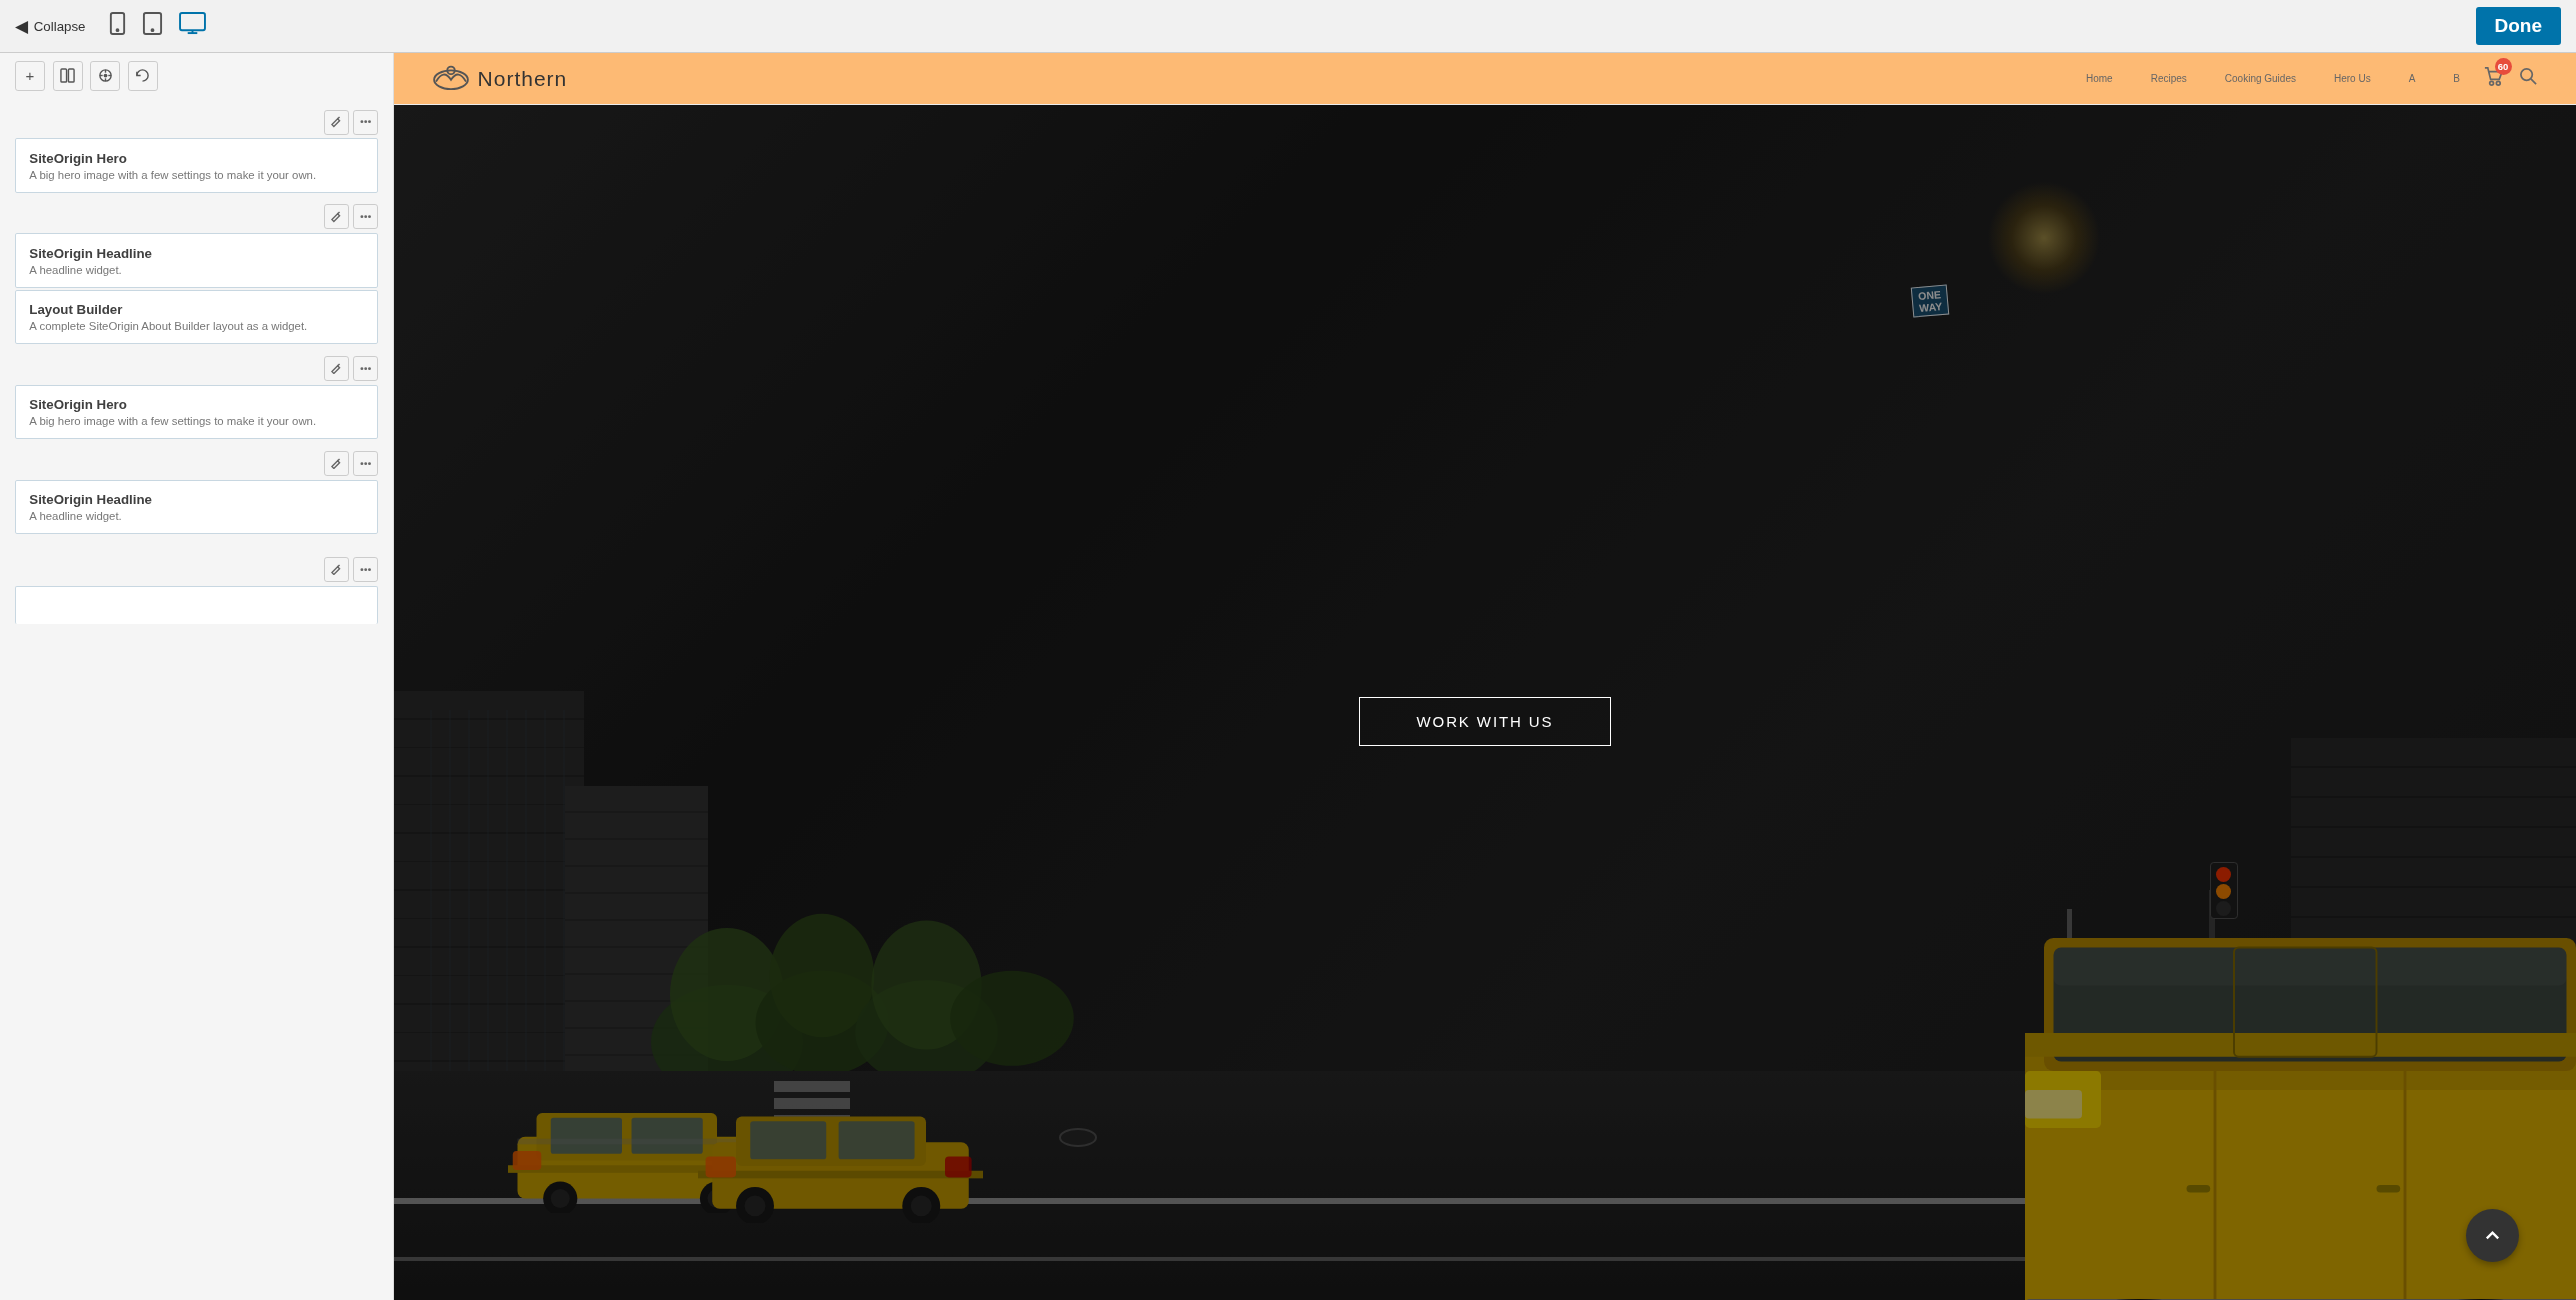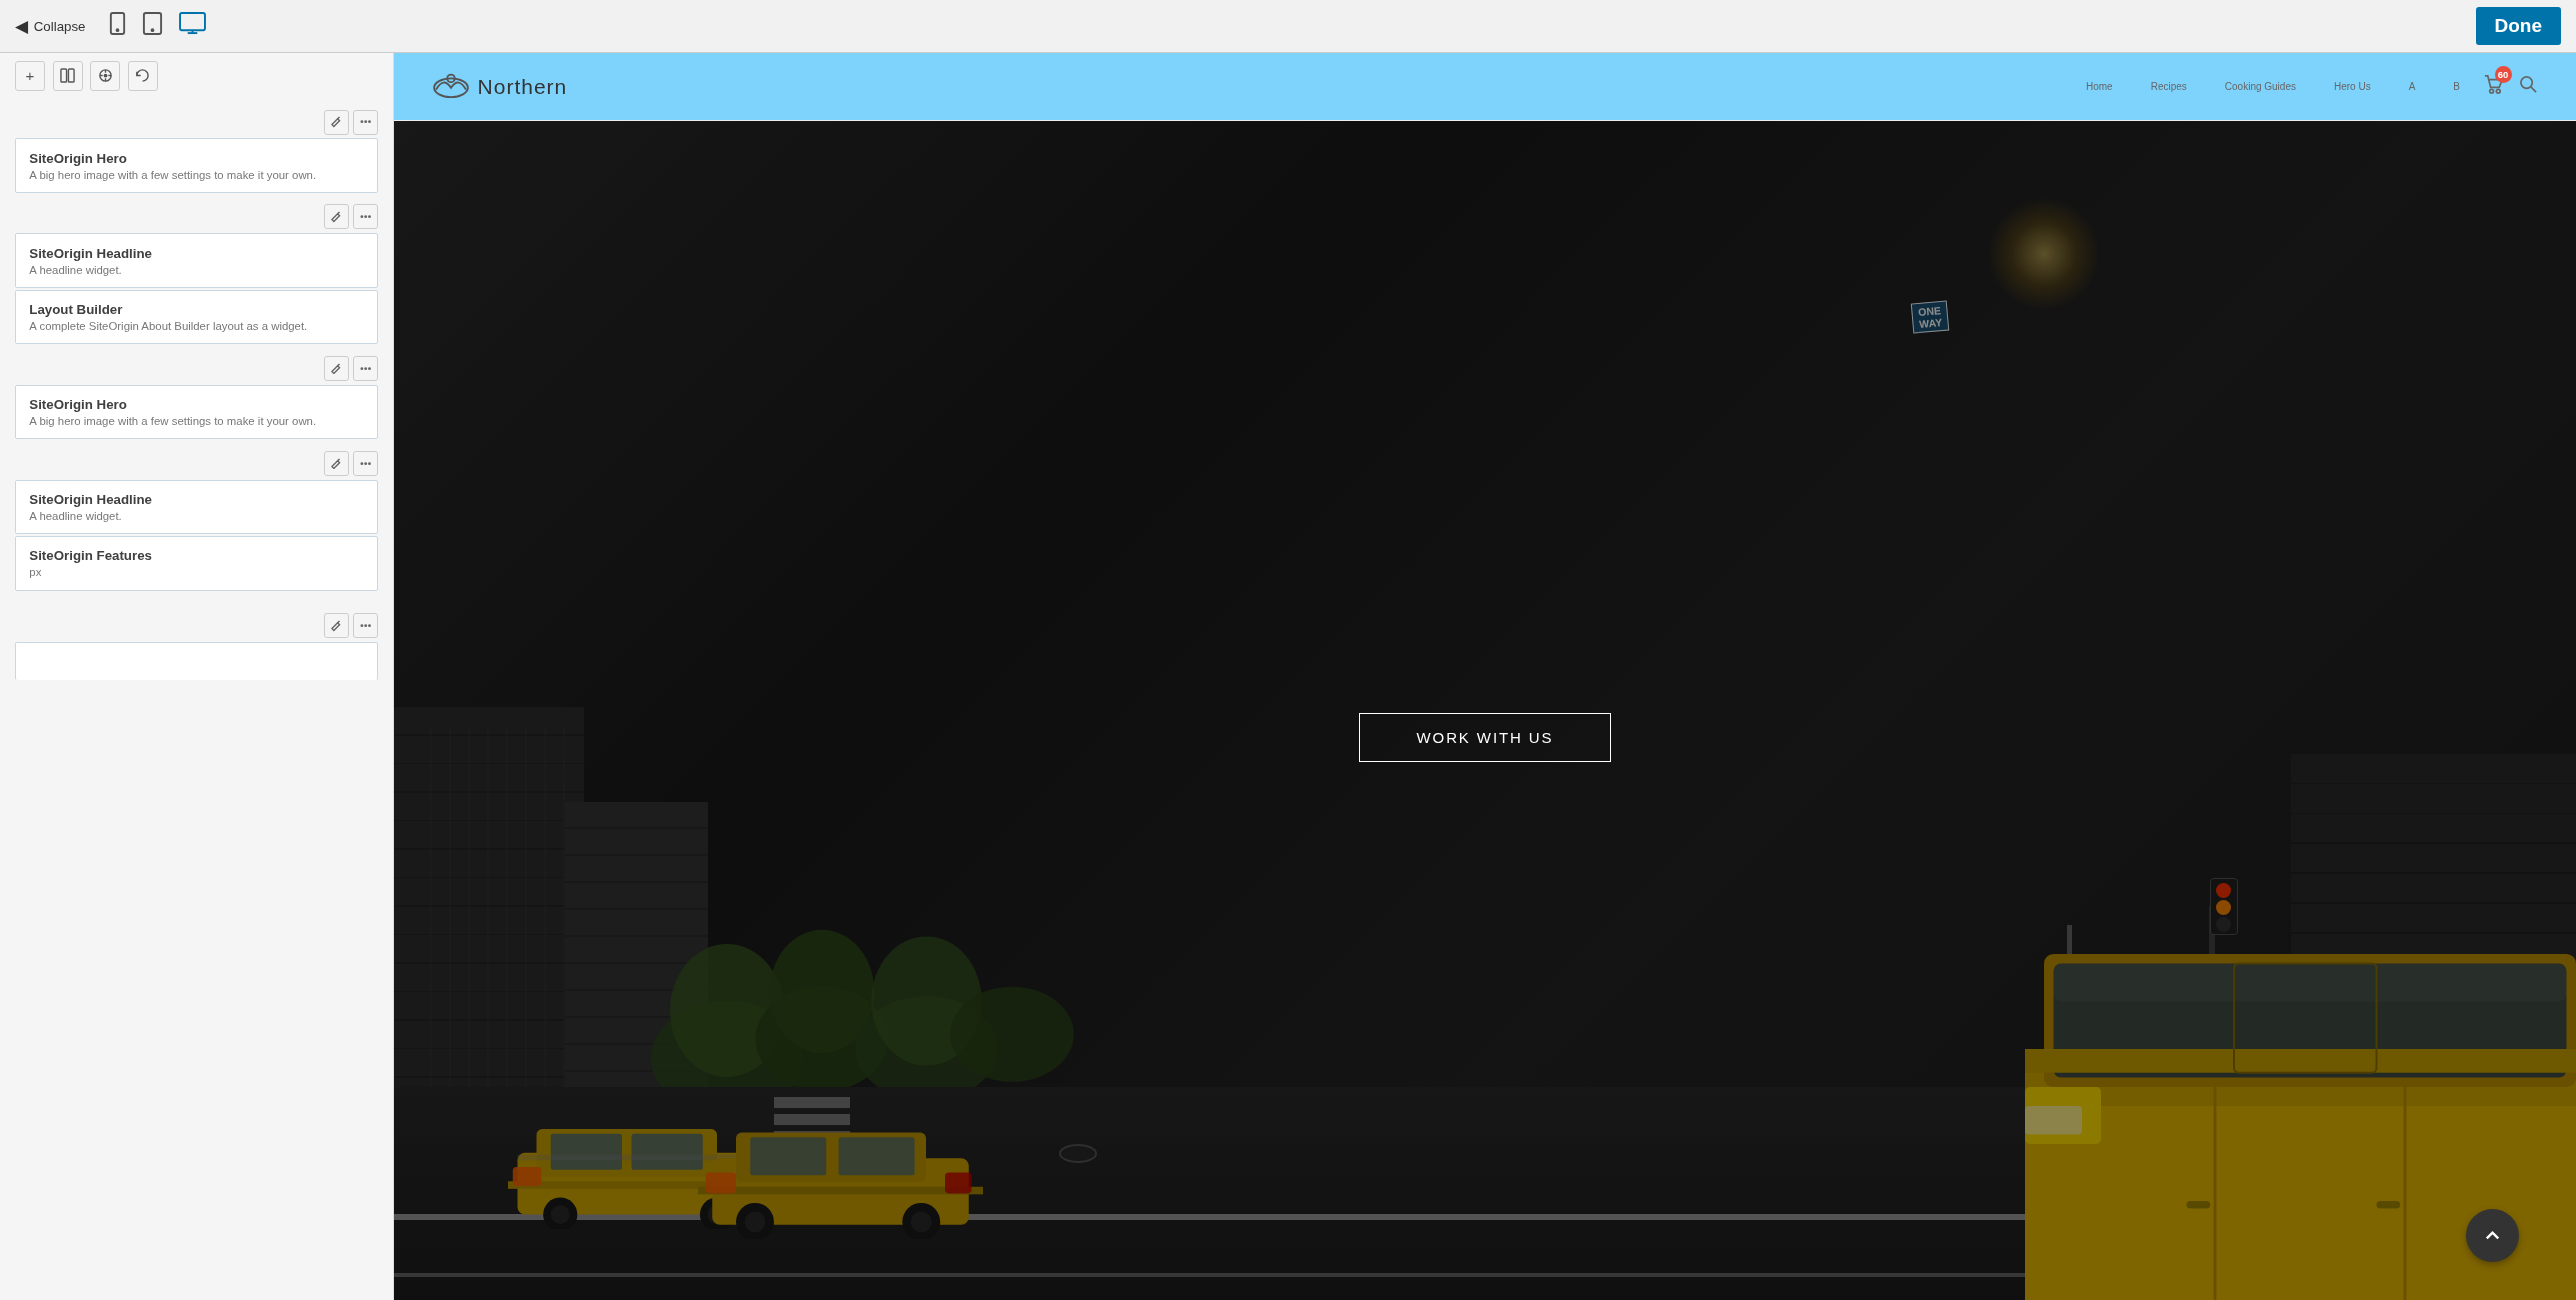--- a/index.html
+++ b/index.html
@@ -78,21 +78,21 @@
       font-size: 11.4px; color: #777;
     }
 
     
     .preview-area {
       flex: 1; overflow-y: auto; position: relative;
     }
 
     
     .site-header {
-      background: #7dd3fc; height: 68px;
+      background: #fdba74; height: 52px;
       display: flex; align-items: center; padding: 0 38px;
       border-bottom: 1px solid #eee; position: relative; z-index: 10;
     }
     .site-logo {
       display: flex; align-items: center; gap: 7.6px;
       font-size: 21px; font-weight: 300; color: #333; margin-right: auto;
       letter-spacing: 1px;
     }
     .site-nav {
       display: flex; align-items: center; gap: 38px;
@@ -438,24 +438,20 @@
               <circle cx="2" cy="6" r="1.5"></circle>
               <circle cx="6" cy="6" r="1.5"></circle>
               <circle cx="10" cy="6" r="1.5"></circle>
             </svg>
           </button>
         </div>
         <div class="widget-card">
           <div class="widget-title">SiteOrigin Headline</div>
           <div class="widget-desc">A headline widget.</div>
         </div>
-        <div class="widget-card">
-          <div class="widget-title">SiteOrigin Features</div>
-          <div class="widget-desc">px</div>
-        </div>
 
         <div class="section-header" style="margin-top:15px">
           <button class="section-action-btn">
             <svg width="11.4" height="11.4" viewBox="0 0 12 12" fill="none" stroke="#666" stroke-width="1.5">
               <path d="M1 9 L3 11 L9 5 L7 3 Z"></path>
               <line x1="7" y1="3" x2="9" y2="1"></line>
             </svg>
           </button>
           <button class="section-action-btn">
             <svg width="11.4" height="11.4" viewBox="0 0 12 12" fill="#666">

